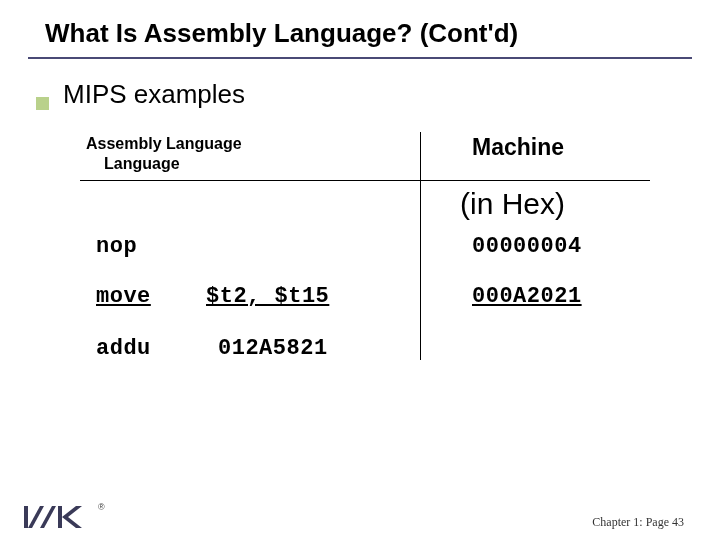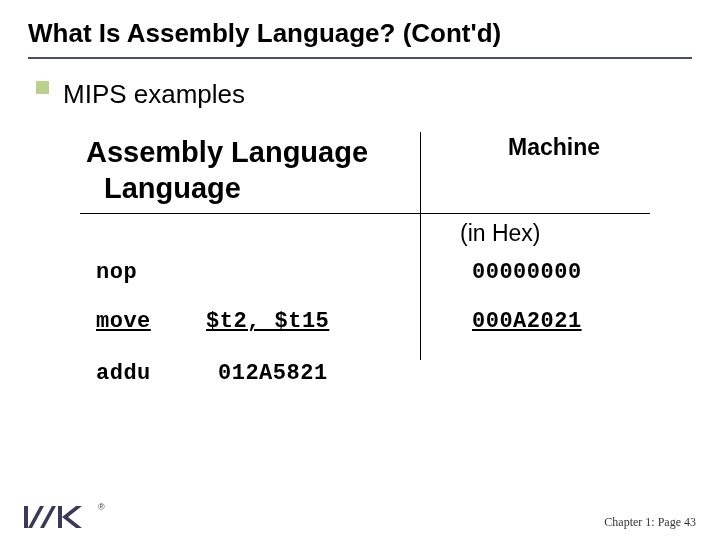--- a/index.html
+++ b/index.html
@@ -12,30 +12,31 @@
     position: relative;
     overflow: hidden;
   }
   .slide {
     padding: 18px 28px 0 28px;
   }
   .title {
     font-size: 26px;
     font-weight: bold;
     padding-bottom: 6px;
+    margin-left: 17px;
   }
   .title-rule {
     height: 2px;
     background: #4a4a76;
     margin-top: 2px;
     margin-bottom: 20px;
   }
   .bullet-row {
     display: flex;
-    align-items: flex-start;
+    align-items: flex-end;
     gap: 14px;
     margin-left: 8px;
     margin-bottom: 22px;
   }
   .bullet-square {
     width: 13px;
     height: 13px;
     background: #b9d18b;
     flex: none;
     margin-top: 2px;
@@ -53,42 +54,41 @@
     top: 0;
     width: 1px;
     height: 228px;
     background: #000;
   }
   .head-row {
     display: flex;
   }
   .head-left {
     width: 340px;
-    font-size: 29px;
+    font-size: 16px;
     font-weight: bold;
     line-height: 1.25;
     padding-left: 6px;
     padding-top: 2px;
     padding-bottom: 2px;
   }
   .head-right {
     font-size: 23px;
     font-weight: bold;
     padding-left: 52px;
     padding-top: 2px;
-    margin-left: 36px;
   }
   .horiz-rule {
     height: 1px;
     background: #000;
     width: 570px;
     margin-top: 4px;
   }
   .subhead {
-    font-size: 23px;
+    font-size: 30px;
     padding-left: 380px;
     margin-top: 6px;
     margin-bottom: 6px;
   }
   .row {
     display: flex;
     font-size: 22px;
     margin-top: 10px;
     line-height: 1.45;
   }
@@ -107,21 +107,21 @@
   }
   .c3 {
     padding-left: 12px;
     font-family: "Courier New", Courier, monospace;
     font-weight: bold;
     letter-spacing: 0.5px;
   }
   .footer {
     position: absolute;
     bottom: 10px;
-    right: 24px;
+    right: 36px;
     font-size: 12px;
     color: #333;
     font-family: Georgia, 'Times New Roman', serif;
   }
   .logo {
     position: absolute;
     bottom: 8px;
     left: 24px;
     display: flex;
     align-items: flex-start;
@@ -157,21 +157,21 @@
       <div class="head-right">Machine</div>
     </div>
 
     <div class="horiz-rule"></div>
 
     <div class="subhead">(in Hex)</div>
 
     <div class="row">
       <div class="c1">nop</div>
       <div class="c2"></div>
-      <div class="c3">00000000</div>
+      <div class="c3">00000004</div>
     </div>
 
     <div class="row" style="margin-top:18px;text-decoration:underline;">
       <div class="c1">move</div>
       <div class="c2">$t2, $t15</div>
       <div class="c3">000A2021</div>
     </div>
 
 
     <div class="row" style="margin-top:20px;">

